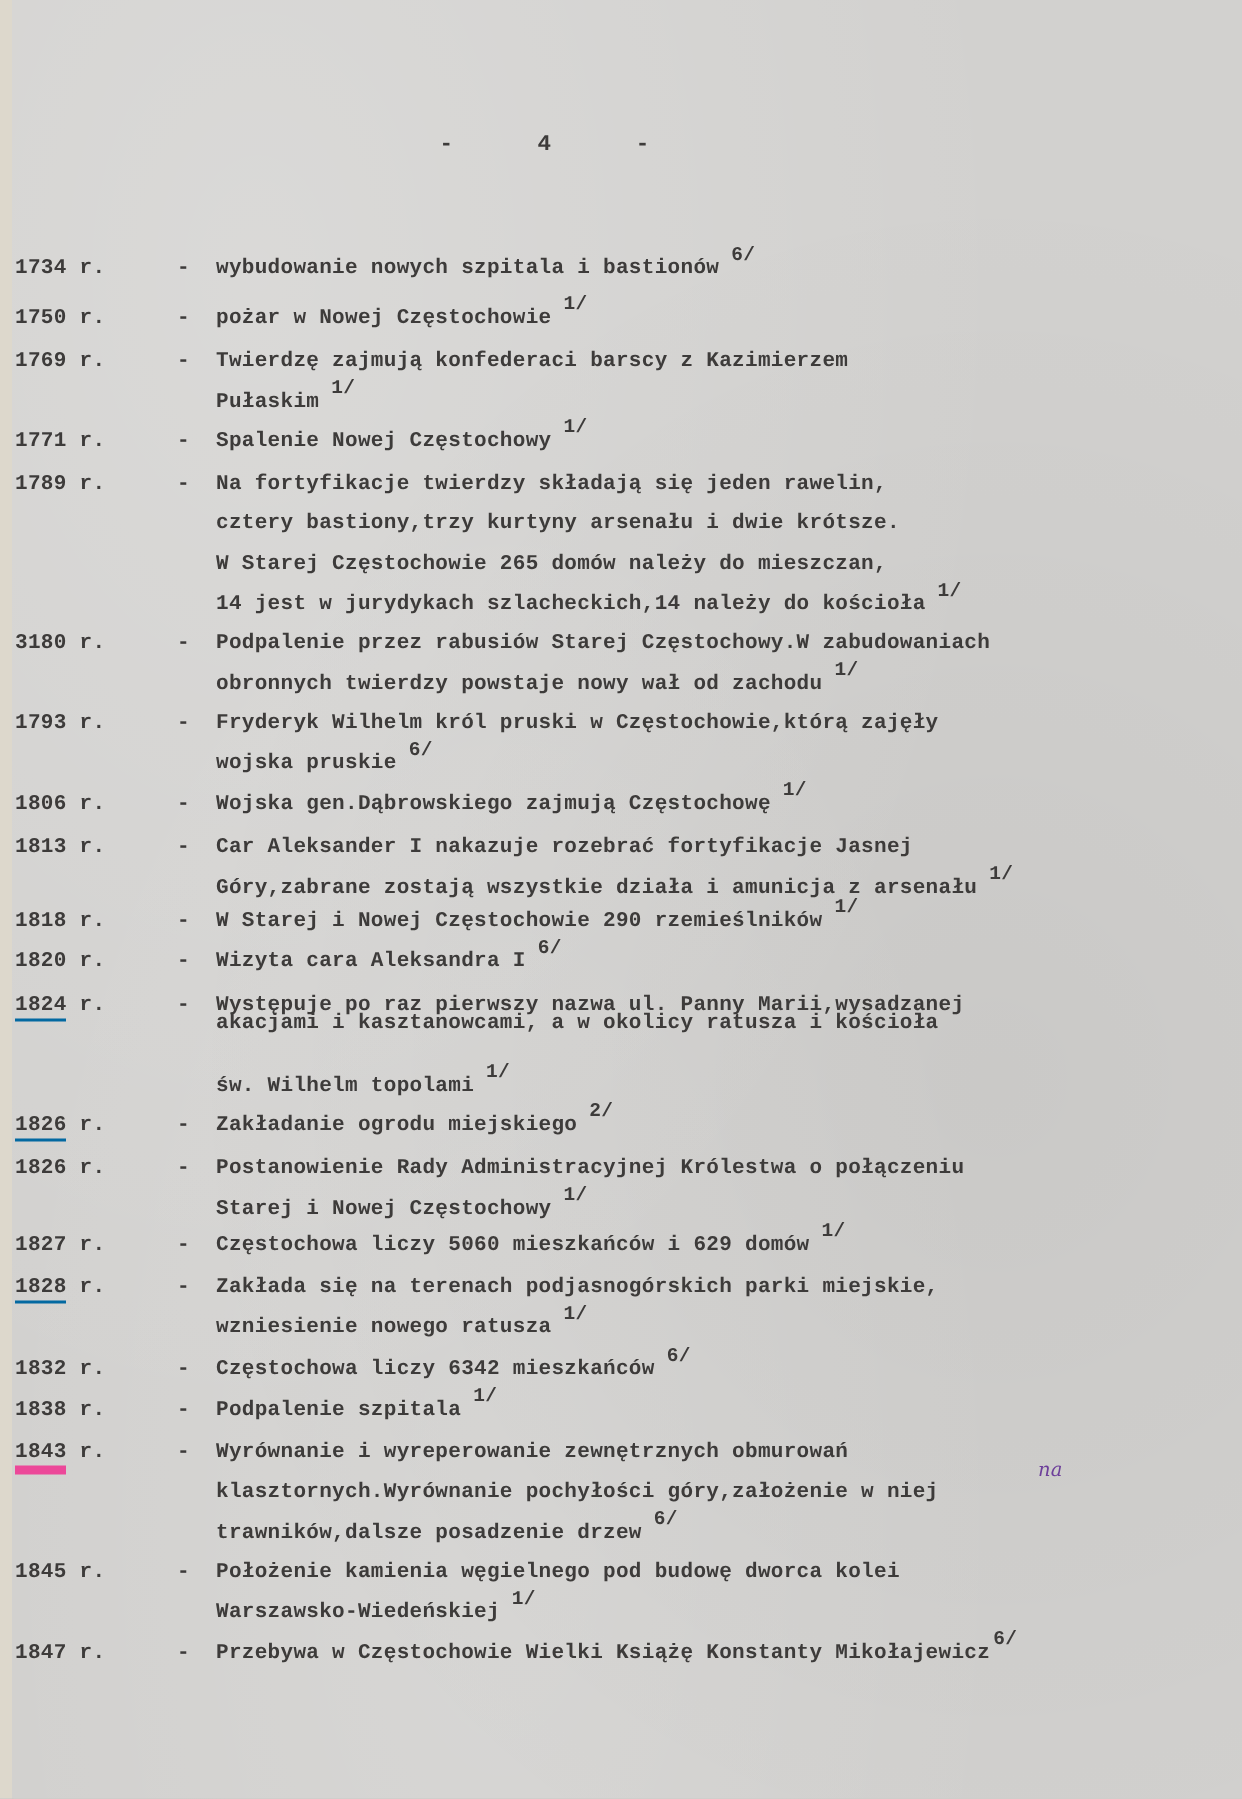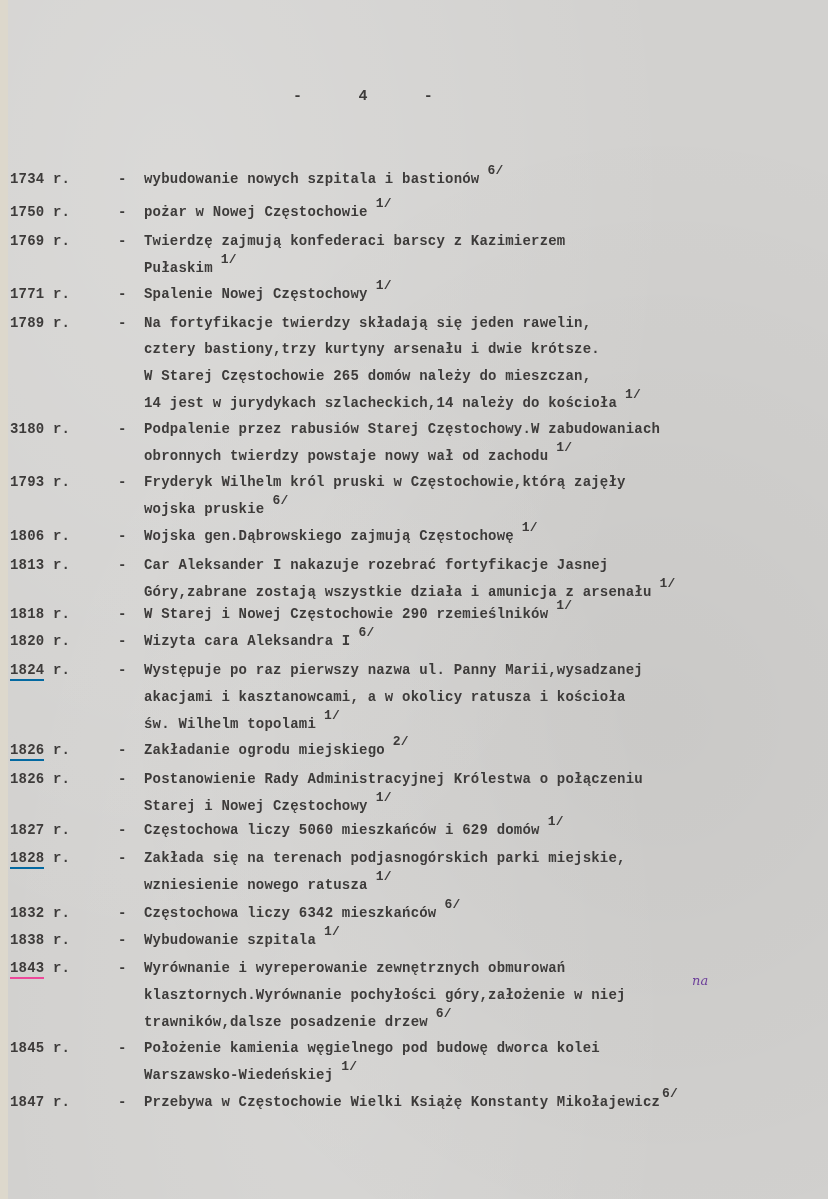--- a/index.html
+++ b/index.html
@@ -58,21 +58,21 @@
       position: absolute;
       left: 10px;
       font-size: 14px;
       white-space: nowrap;
     }
     .year.underlined .yr {
       border-bottom: 2px solid #0369a1;
       padding-bottom: 1px;
     }
     .year.underlined-purple .yr {
-      border-bottom: 2px solid #ec4899;
+      border-bottom: 6px solid #ec4899;
       padding-bottom: 1px;
     }
     .dash {
       position: absolute;
       left: 118px;
       font-size: 14px;
     }
     .line {
       position: absolute;
       left: 144px;
@@ -179,21 +179,21 @@
 <div class="entry typed" style="top:633px">
   <span class="year"><span class="yr">1820</span> <span>r.</span></span>
   <span class="dash">-</span>
   <span class="line" style="top:0"><span>Wizyta cara Aleksandra I</span><span class="fn">6/</span></span>
 </div>
 
 <div class="entry typed" style="top:662px">
   <span class="year underlined"><span class="yr">1824</span> <span>r.</span></span>
   <span class="dash">-</span>
   <span class="line" style="top:0">Występuje po raz pierwszy nazwa ul. Panny Marii,wysadzanej</span>
-  <span class="line" style="top:27px">akacjami i kasztanowcami, a w okolicy ratusza i kościoła</span>
+  <span class="line" style="top:12px">akacjami i kasztanowcami, a w okolicy ratusza i kościoła</span>
   <span class="line" style="top:54px"><span>św. Wilhelm topolami</span><span class="fn">1/</span></span>
 </div>
 
 <div class="entry typed" style="top:742px">
   <span class="year underlined"><span class="yr">1826</span> <span>r.</span></span>
   <span class="dash">-</span>
   <span class="line" style="top:0"><span>Zakładanie ogrodu miejskiego</span><span class="fn">2/</span></span>
 </div>
 
 <div class="entry typed" style="top:771px">
@@ -218,21 +218,21 @@
 
 <div class="entry typed" style="top:905px">
   <span class="year"><span class="yr">1832</span> <span>r.</span></span>
   <span class="dash">-</span>
   <span class="line" style="top:0"><span>Częstochowa liczy 6342 mieszkańców</span><span class="fn">6/</span></span>
 </div>
 
 <div class="entry typed" style="top:932px">
   <span class="year"><span class="yr">1838</span> <span>r.</span></span>
   <span class="dash">-</span>
-  <span class="line" style="top:0"><span>Wybudowanie szpitala</span><span class="fn">1/</span></span>
+  <span class="line" style="top:0"><span>Podpalenie szpitala</span><span class="fn">1/</span></span>
 </div>
 
 <div class="entry typed" style="top:960px">
   <span class="year underlined-purple"><span class="yr">1843</span> <span>r.</span></span>
   <span class="dash">-</span>
   <span class="line" style="top:0">Wyrównanie i wyreperowanie zewnętrznych obmurowań</span>
   <span class="line" style="top:27px">klasztornych.Wyrównanie pochyłości góry,założenie w niej</span>
   <span class="hand" style="position:absolute;left:692px;top:13px">na</span>
   <span class="line" style="top:54px"><span>trawników,dalsze posadzenie drzew</span><span class="fn">6/</span></span>
 </div>

